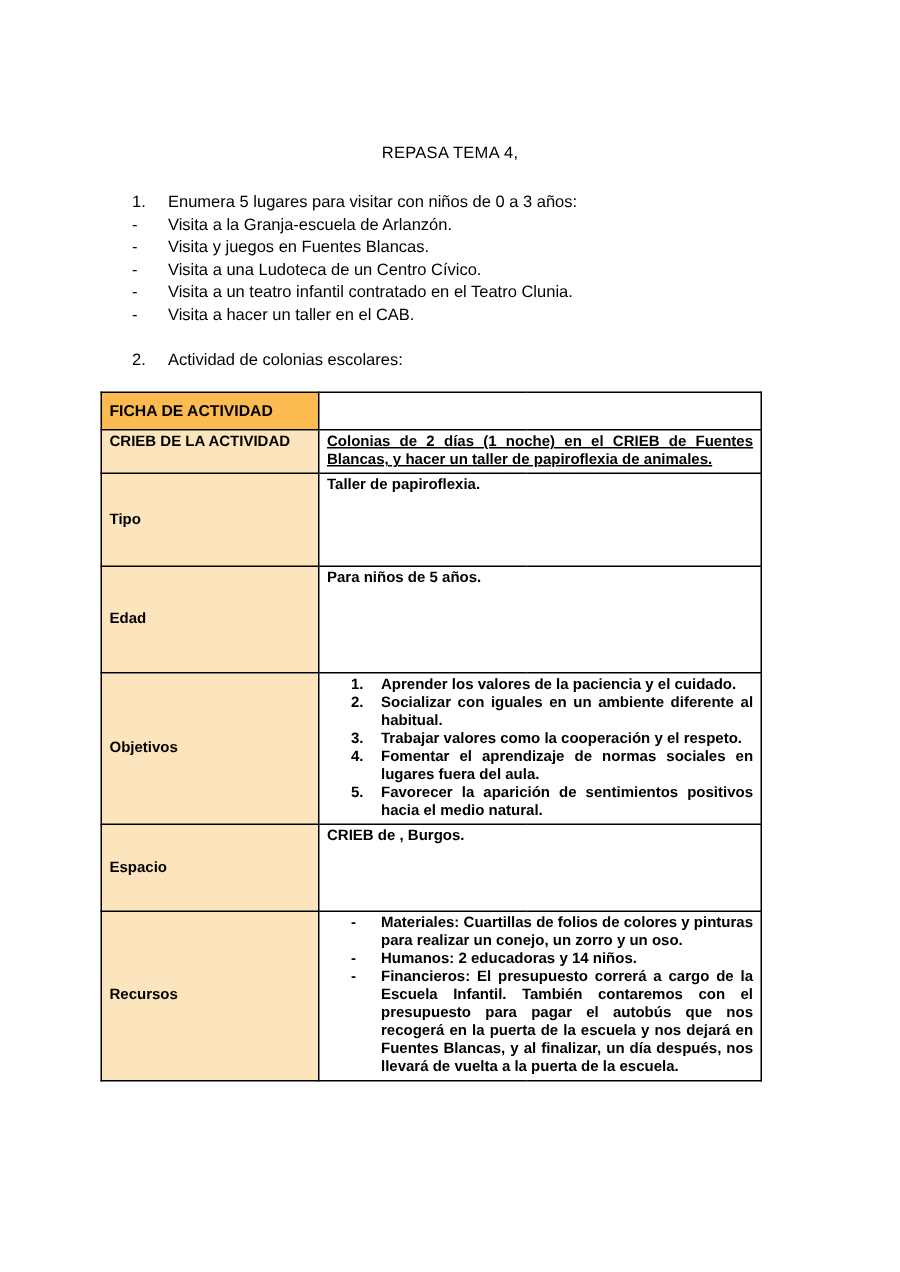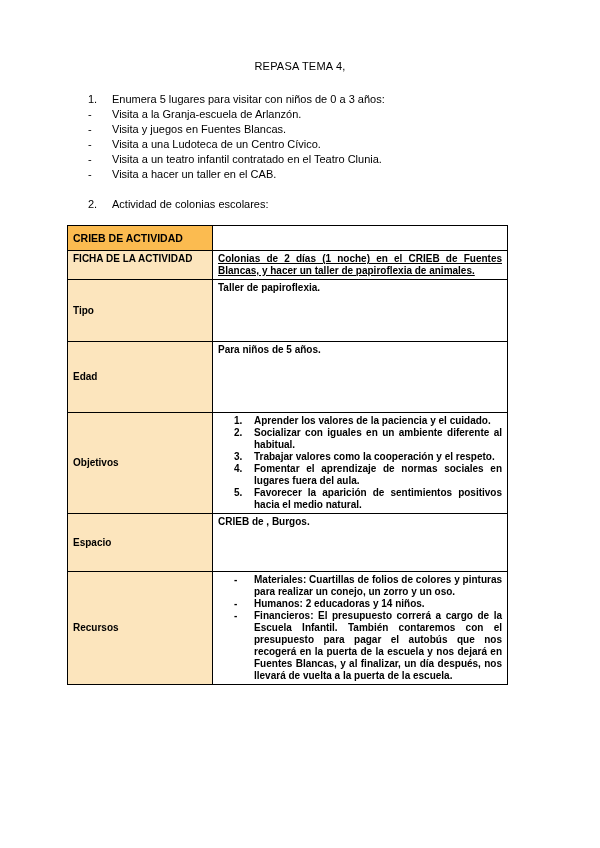--- a/index.html
+++ b/index.html
@@ -9,21 +9,21 @@
     font-family: "Liberation Sans", sans-serif;
     color: #000;
   }
   .page {
     position: relative;
     width: 600px; height: 848px;
     background: #ffffff;
     overflow: hidden;
   }
   .title {
-    padding-top: 60px;
+    padding-top: 96px;
     text-align: center;
     font-size: 11px;
     letter-spacing: 0.2px;
   }
   .intro {
     margin: 20px 60px 0 88px;
     font-size: 11px;
     line-height: 15px;
   }
   .li-row { display: flex; }
@@ -115,25 +115,25 @@
 
   <table class="ficha-table">
     <colgroup>
       <col style="width:145px">
         <col style="width:138px">
         <col style="width:83px">
         <col style="width:74px">
     </colgroup>
     <tbody>
       <tr class="row-header">
-        <td class="header-cell">CRIEB DE ACTIVIDAD</td>
+        <td class="header-cell">FICHA DE ACTIVIDAD</td>
         <td colspan="3"></td>
       </tr>
       <tr class="row-nombre">
-        <td class="label-cell label-top">FICHA DE LA ACTIVIDAD</td>
+        <td class="label-cell label-top">CRIEB DE LA ACTIVIDAD</td>
         <td colspan="3" class="justify underline">Colonias de 2 días (1 noche) en el CRIEB de Fuentes Blancas, y hacer un taller de papiroflexia de animales.</td>
       </tr>
       <tr class="row-tipo">
         <td class="label-cell">Tipo</td>
         <td colspan="3">Taller de papiroflexia.</td>
       </tr>
       <tr class="row-edad">
         <td class="label-cell">Edad</td>
         <td colspan="3">Para niños de 5 años.</td>
       </tr>

